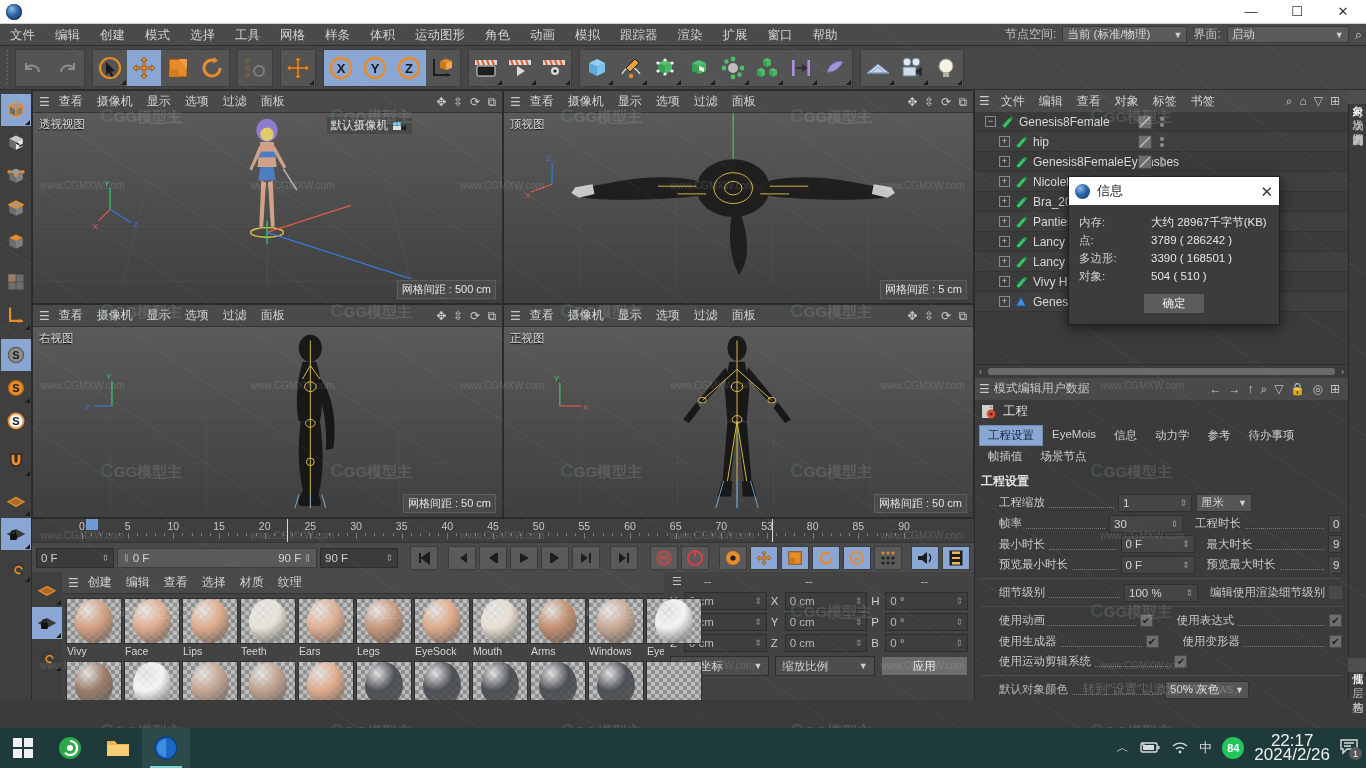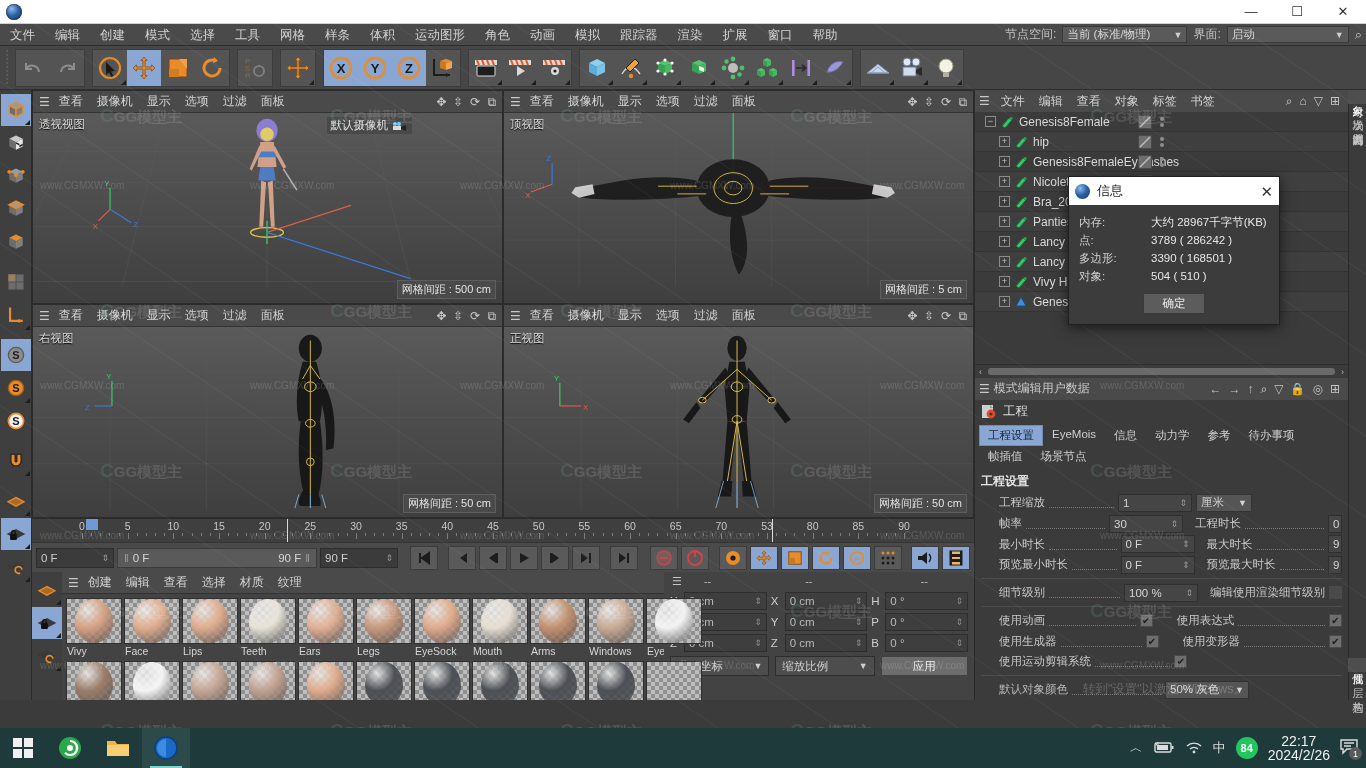--- a/index.html
+++ b/index.html
@@ -210,21 +210,21 @@
   
   .taskbar { position:absolute; left:0; right:0; bottom:0; height:40px;
              background:#1f3a3a; display:flex; align-items:center; z-index:70;}
   .tbstart { width:46px; height:40px; display:flex; align-items:center; justify-content:center;}
   .tbapp { width:48px; height:40px; display:flex; align-items:center; justify-content:center;
            position:relative;}
   .tbapp.act { background:#2d4a4a; }
   .tbapp.act:after{content:"";position:absolute;bottom:0;left:8px;right:8px;height:2px;background:#7bd3d3;}
   .tray { margin-left:auto; display:flex; align-items:center; gap:10px; padding-right:6px;
           color:#dcdcdc; font-size:11.5px;}
-  .clock { text-align:center; line-height:14px; font-size:14px; color:#f0f0f0;}
+  .clock { text-align:center; line-height:14px; font-size:17px; color:#f0f0f0;}
   .actwm { position:absolute; right:120px; bottom:70px; text-align:center; z-index:45;
            color:rgba(255,255,255,.22); pointer-events:none;}
   .actwm .a1 { font-size:21px; }
   .actwm .a2 { font-size:12.5px; margin-top:3px;}
 </style>
 </head>
 <body>
 
 <div class="app">
 

